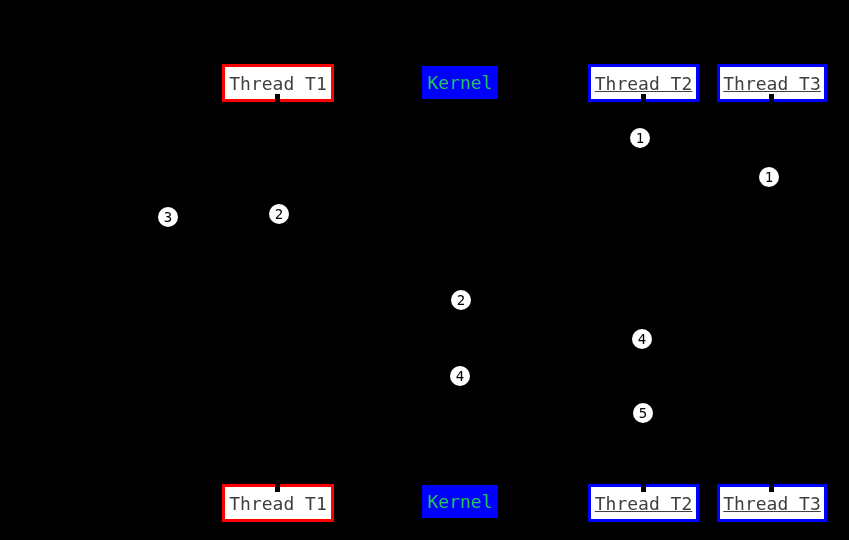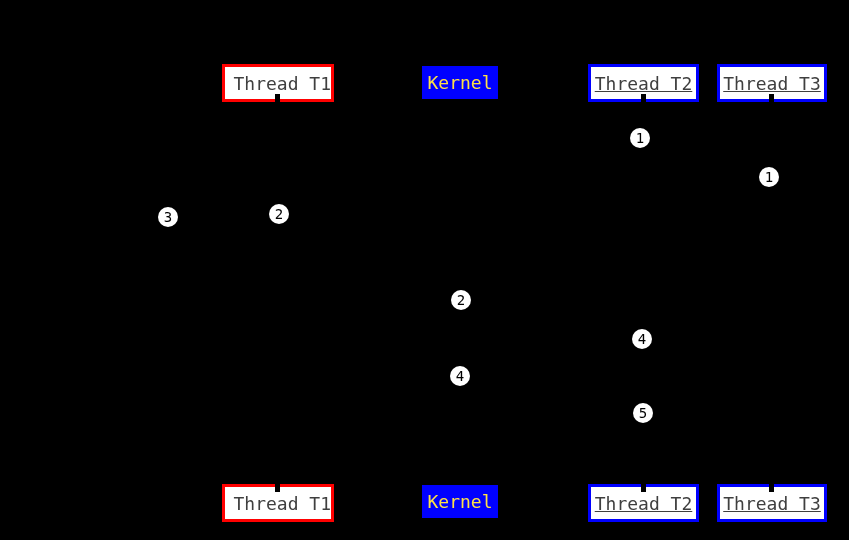--- a/index.html
+++ b/index.html
@@ -15,23 +15,23 @@
     position: absolute;
     box-sizing: border-box;
     background: #ffffff;
     display: flex;
     align-items: center;
     justify-content: center;
     font-size: 18px;
     color: #3f3f3f;
     white-space: nowrap;
   }
-  .node.red-outline  { border: 3px solid #ff0000; justify-content: flex-end; }
+  .node.red-outline  { border: 3px solid #ff0000; }
   .node.blue-outline { border: 3px solid #0000ff; text-decoration: underline; }
-  .node.blue-filled  { background: #0000ff; color: #fde047; border: none; text-align: center; }
+  .node.blue-filled  { background: #0000ff; color: #22c55e; border: none; text-align: center; }
   
   .stub {
     position: absolute;
     left: 50%;
     width: 5px;
     height: 8px;
     margin-left: -3px;
     background: #000000;
   }
   .stub-bottom { bottom: -3px; }

